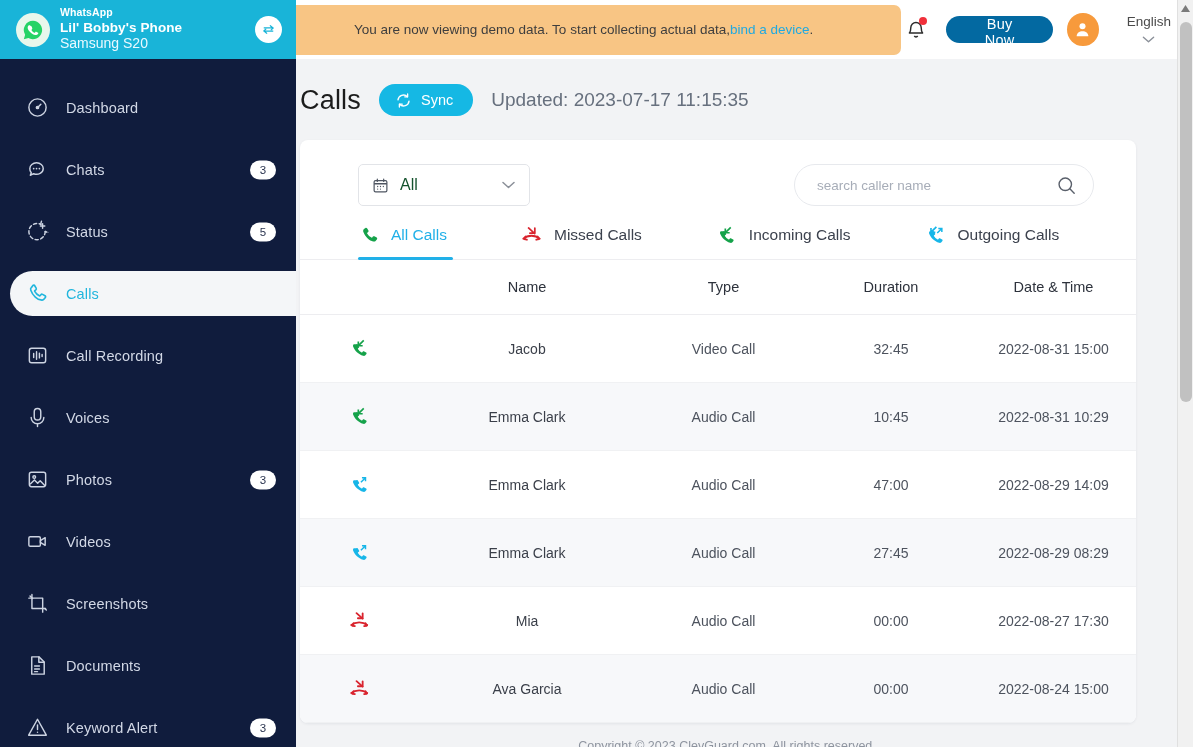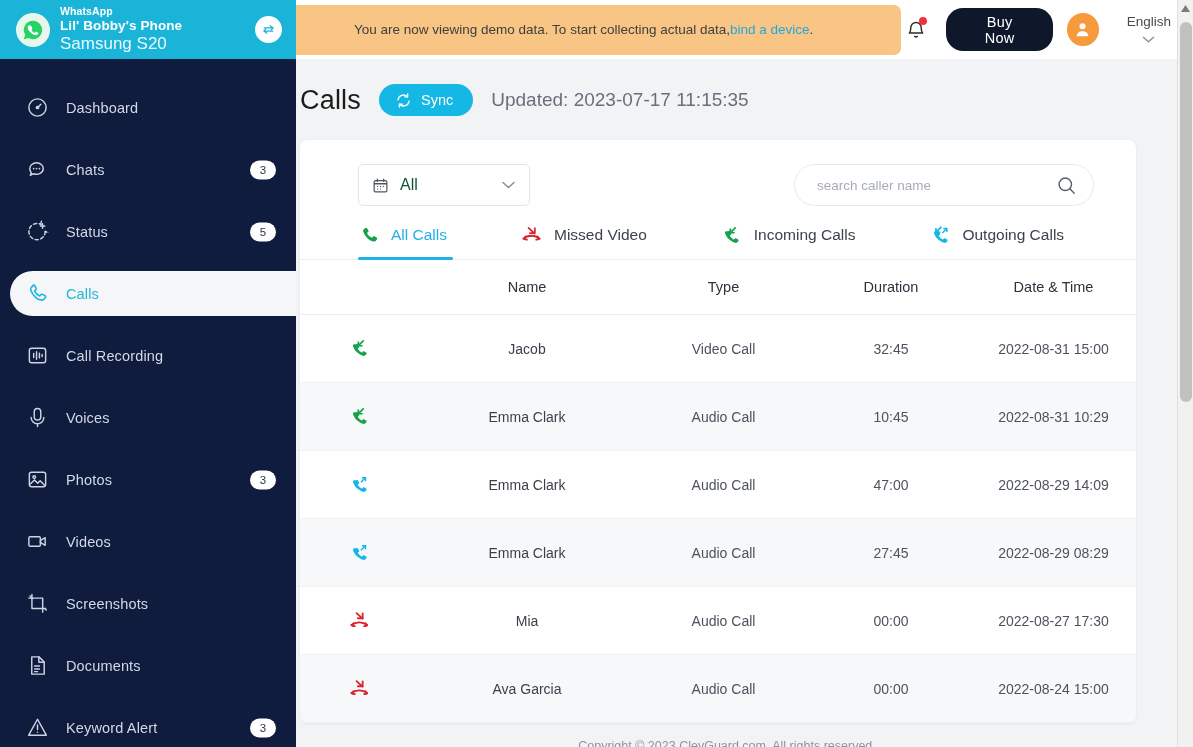--- a/index.html
+++ b/index.html
@@ -29,21 +29,21 @@
   .wa-logo {
     width: 34px; height: 34px; border-radius: 50%;
     background: #e8f7ec;
     display: flex; align-items: center; justify-content: center;
     flex: 0 0 auto;
   }
   .wa-logo svg { width: 22px; height: 22px; display: block; }
   .device-meta { flex: 1 1 auto; min-width: 0; line-height: 1.12; }
   .device-app { font-size: 10.5px; color: #ffffff; font-weight: 700; letter-spacing: .1px; }
   .device-name { font-size: 13.5px; color: #ffffff; font-weight: 700; letter-spacing: .1px; margin-top: 1px;}
-  .device-model { font-size: 17px; color: #eaf9ff; margin-top: 1px; }
+  .device-model { font-size: 14px; color: #eaf9ff; margin-top: 1px; }
   .switch-btn {
     width: 27px; height: 27px; flex: 0 0 auto;
     border-radius: 50%; background: #ffffff;
     display: flex; align-items: center; justify-content: center;
     cursor: pointer;
   }
   .switch-btn svg { width: 19px; height: 19px; display: block; }
 
   #nav { padding-top: 26px; }
   .nav-item {
@@ -103,23 +103,23 @@
     display: flex; align-items: center; justify-content: flex-end;
     gap: 0;
     padding-right: 22px;
   }
   .bell { position: relative; width: 30px; height: 30px; margin-right: 16px; cursor: pointer;
           display:flex; align-items:center; justify-content:center; }
   .bell svg { width: 22px; height: 22px; display: block; }
   .bell .dot { position: absolute; top: 2px; right: 3px; width: 8px; height: 8px;
                border-radius: 50%; background: #f0303a; }
   #buy-now {
-    background: #0f172a; color: #ffffff;
+    background: #0369a1; color: #ffffff;
     border: none; border-radius: 17px;
-    height: 43px; padding: 0 25px;
+    height: 27px; padding: 0 25px;
     font-size: 14.5px; font-family: inherit; font-weight: 400;
     cursor: pointer; margin-right: 14px; letter-spacing: .2px;
   }
   .avatar {
     width: 33px; height: 33px; border-radius: 50%;
     background: #f79a3c; cursor: pointer; margin-right: 28px;
     display: flex; align-items: center; justify-content: center;
   }
   .avatar svg { width: 19px; height: 19px; display: block; }
   .lang {
@@ -507,21 +507,21 @@
 
       <div class="tab">
         <span class="tab-ico">
           <svg viewBox="0 0 24 24" fill="none" stroke="#d9242e" stroke-width="2.1" stroke-linecap="round" stroke-linejoin="round">
             <path d="M2.6 15.6c5.2-4.4 13.6-4.4 18.8 0" fill="none"></path>
             <path d="M5.2 13.2l-1.5 3 3 .6"></path>
             <path d="M19 13.2l1.5 3-3 .6"></path>
             <path d="M8.6 3.4l7 6.4M15.8 3.6v5.8h-5.6" stroke-width="2"></path>
           </svg>
         </span>
-        <span class="tab-label">Missed Video</span>
+        <span class="tab-label">Missed Calls</span>
       </div>
 
       <div class="tab">
         <span class="tab-ico">
           <svg viewBox="0 0 24 24" aria-hidden="true">
             <path fill="#15a24a" d="M9.6 9.6c.5-.4 1.3-.3 1.7.3l1.4 2.3c.3.5.2 1.1-.2 1.5l-.9.7c-.3.2-.3.5-.2.8a9.8 9.8 0 004.2 4c.3.1.6.1.8-.2l.7-.9c.3-.4 1-.5 1.5-.2l2.2 1.3c.6.3.7 1.1.3 1.6l-1.2 1.5c-.6.8-1.6 1-2.6.7-5.2-1.6-9.7-5.7-11.4-10.6-.3-.9 0-1.9.7-2.6z" transform="translate(-1.2 -2.6)"></path>
             <path fill="#15a24a" d="M12.6 2.6h-1.9v5.9h5.9V6.6h-2.7l4.6-4.6L17.2.7l-4.6 4.6z" transform="translate(-1 1.3)"></path>
           </svg>
         </span>
         <span class="tab-label">Incoming Calls</span>

